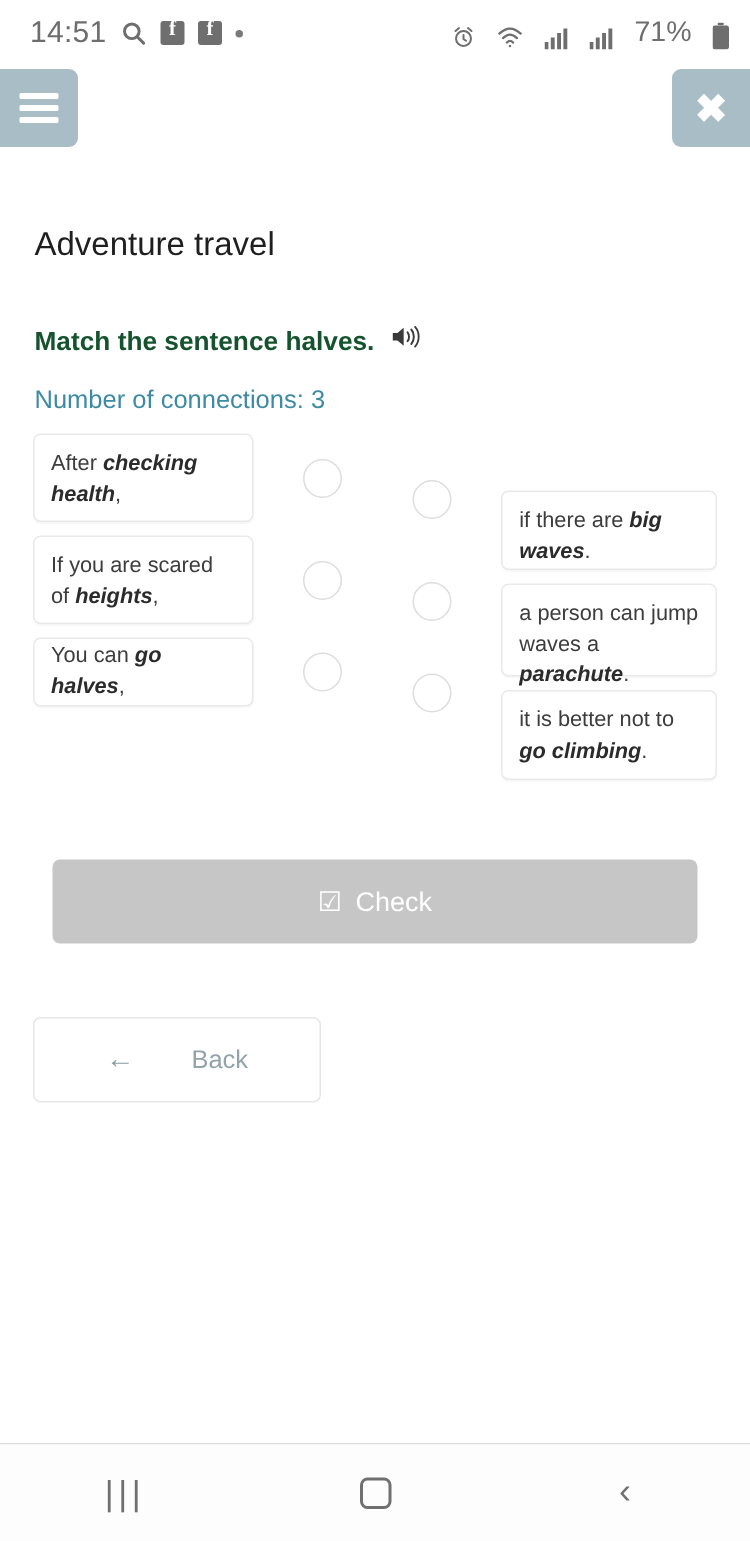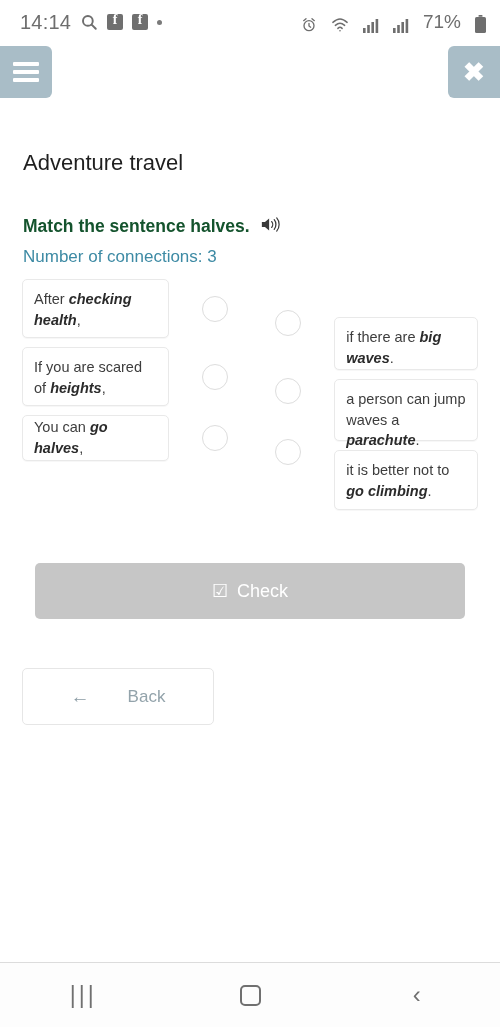--- a/index.html
+++ b/index.html
@@ -83,21 +83,21 @@
     margin-left: 1px;
   }
   .task-text {
     font-size: 17.5px;
     font-weight: bold;
     color: #14532d;
   }
   .speaker { color: #3a3a3a; }
 
   .connections {
-    margin-top: 10px;
+    margin-top: 19px;
     margin-left: 1px;
     font-size: 17px;
     color: #3d8aa4;
   }
 
   
   .match {
     margin-top: 12px;
     display: flex;
     gap: 20px;
@@ -206,21 +206,21 @@
     border: 2px solid #707070;
     border-radius: 5px;
   }
   .nav-back { font-size: 24px; line-height: 1; }
 </style>
 </head>
 <body>
 
 <div class="statusbar">
   <div class="sb-left">
-    <span class="sb-time">14:14</span>
+    <span class="sb-time">14:51</span>
     <span class="ic">
       <svg width="18" height="18" viewBox="0 0 24 24" fill="none" stroke="#6e6e6e" stroke-width="2.6">
         <circle cx="10.5" cy="10.5" r="6.5"></circle>
           <line x1="15.5" y1="15.5" x2="21" y2="21" stroke-linecap="round"></line>
       </svg>
     </span>
     <span class="fb"></span>
     <span class="fb"></span>
     <span class="sb-dot"></span>
   </div>

